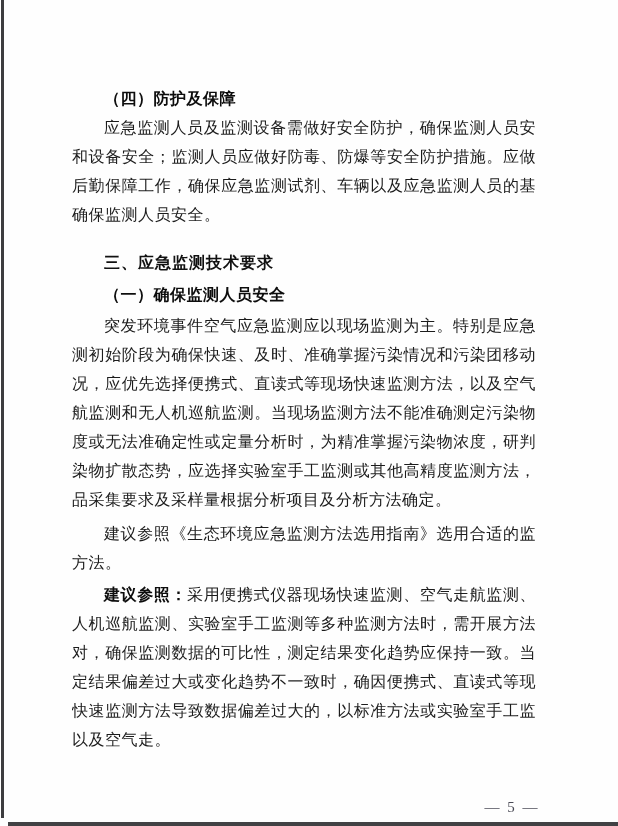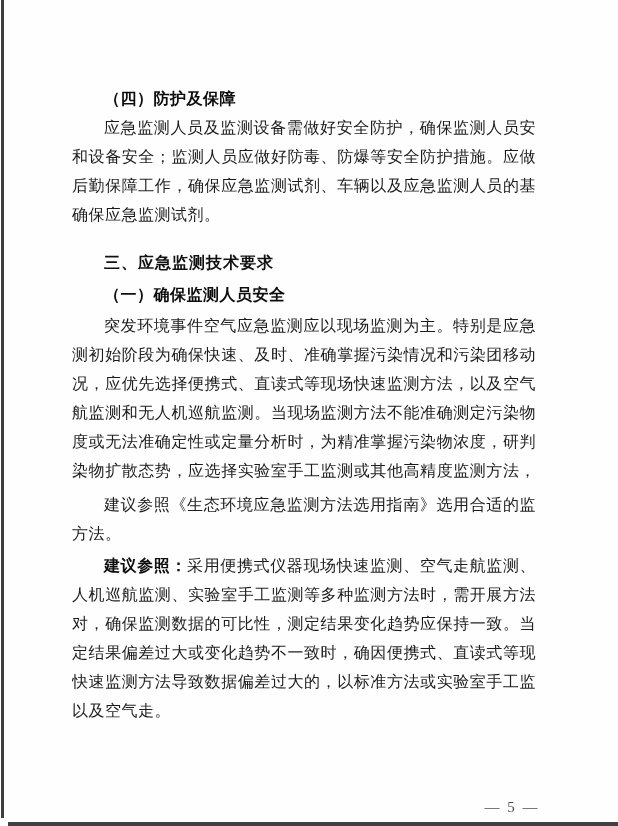--- a/index.html
+++ b/index.html
@@ -88,29 +88,30 @@
 
 <div class="page">
   <div class="scan-edge-left"></div>
   <div class="scan-edge-bottom"></div>
 
   <div class="doc-body" id="doc-body">
       <div class="line heading-kai indent">（四）防护及保障</div>
       <div class="line indent j">应急监测人员及监测设备需做好安全防护，确保监测人员安全</div>
       <div class="line j">和设备安全；监测人员应做好防毒、防爆等安全防护措施。应做好</div>
       <div class="line j">后勤保障工作，确保应急监测试剂、车辆以及应急监测人员的基本</div>
-      <div class="line">确保应急监测试剂。</div>
+      <div class="line">确保监测人员安全。</div>
       <div class="line heading-hei indent" style="margin-top: 19px;">三、应急监测技术要求</div>
       <div class="line heading-kai indent" style="margin-top: 3px;">（一）确保监测人员安全</div>
       <div class="line indent j" style="margin-top: 2px;">突发环境事件空气应急监测应以现场监测为主。特别是应急监</div>
       <div class="line j">测初始阶段为确保快速、及时、准确掌握污染情况和污染团移动情</div>
       <div class="line j">况，应优先选择便携式、直读式等现场快速监测方法，以及空气走</div>
       <div class="line j">航监测和无人机巡航监测。当现场监测方法不能准确测定污染物浓</div>
       <div class="line j">度或无法准确定性或定量分析时，为精准掌握污染物浓度，研判污</div>
       <div class="line j">染物扩散态势，应选择实验室手工监测或其他高精度监测方法，样</div>
+      <div class="line">品采集要求及采样量根据分析项目及分析方法确定。</div>
       <div class="line indent j" style="margin-top: 5px;">建议参照《生态环境应急监测方法选用指南》选用合适的监测</div>
       <div class="line">方法。</div>
       <div class="line indent j" style="margin-top: 3px;"><span class="bold-lead">建议参照：</span><span>采用便携式仪器现场快速监测、空气走航监测、无</span></div>
       <div class="line j">人机巡航监测、实验室手工监测等多种监测方法时，需开展方法比</div>
       <div class="line j">对，确保监测数据的可比性，测定结果变化趋势应保持一致。当测</div>
       <div class="line j">定结果偏差过大或变化趋势不一致时，确因便携式、直读式等现场</div>
       <div class="line j">快速监测方法导致数据偏差过大的，以标准方法或实验室手工监测</div>
       <div class="line">以及空气走。</div>
     </div>
 

